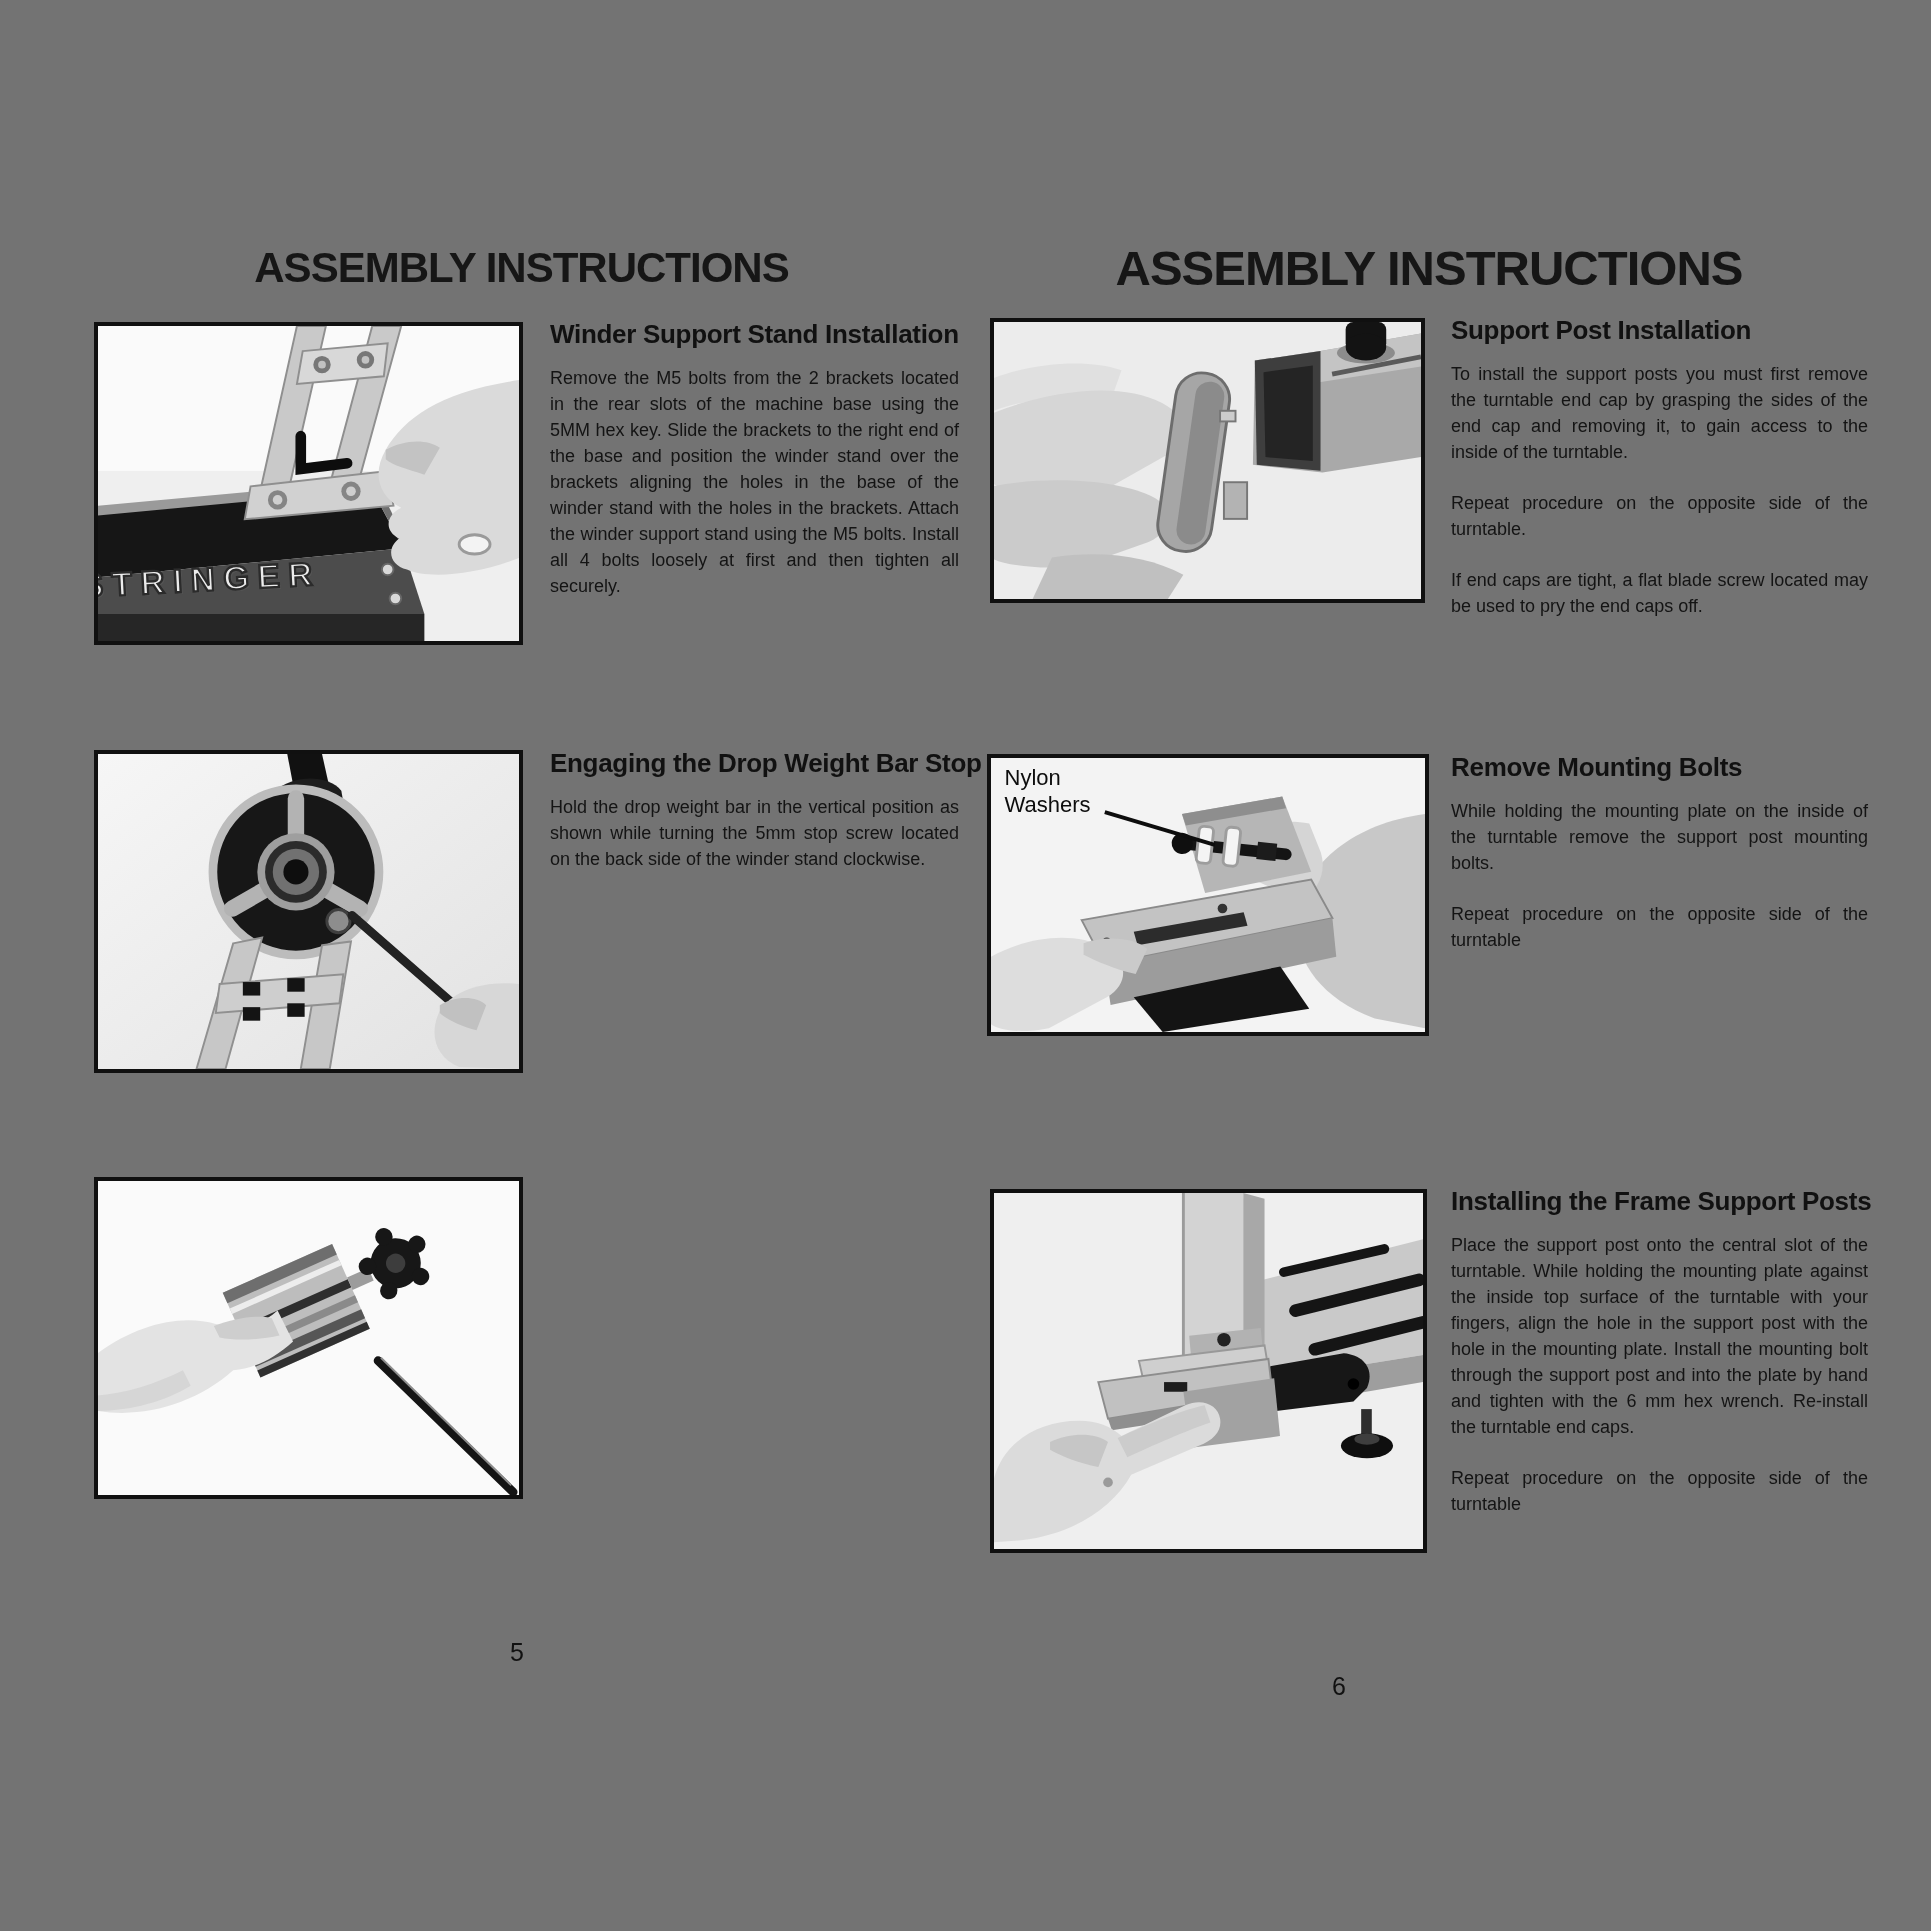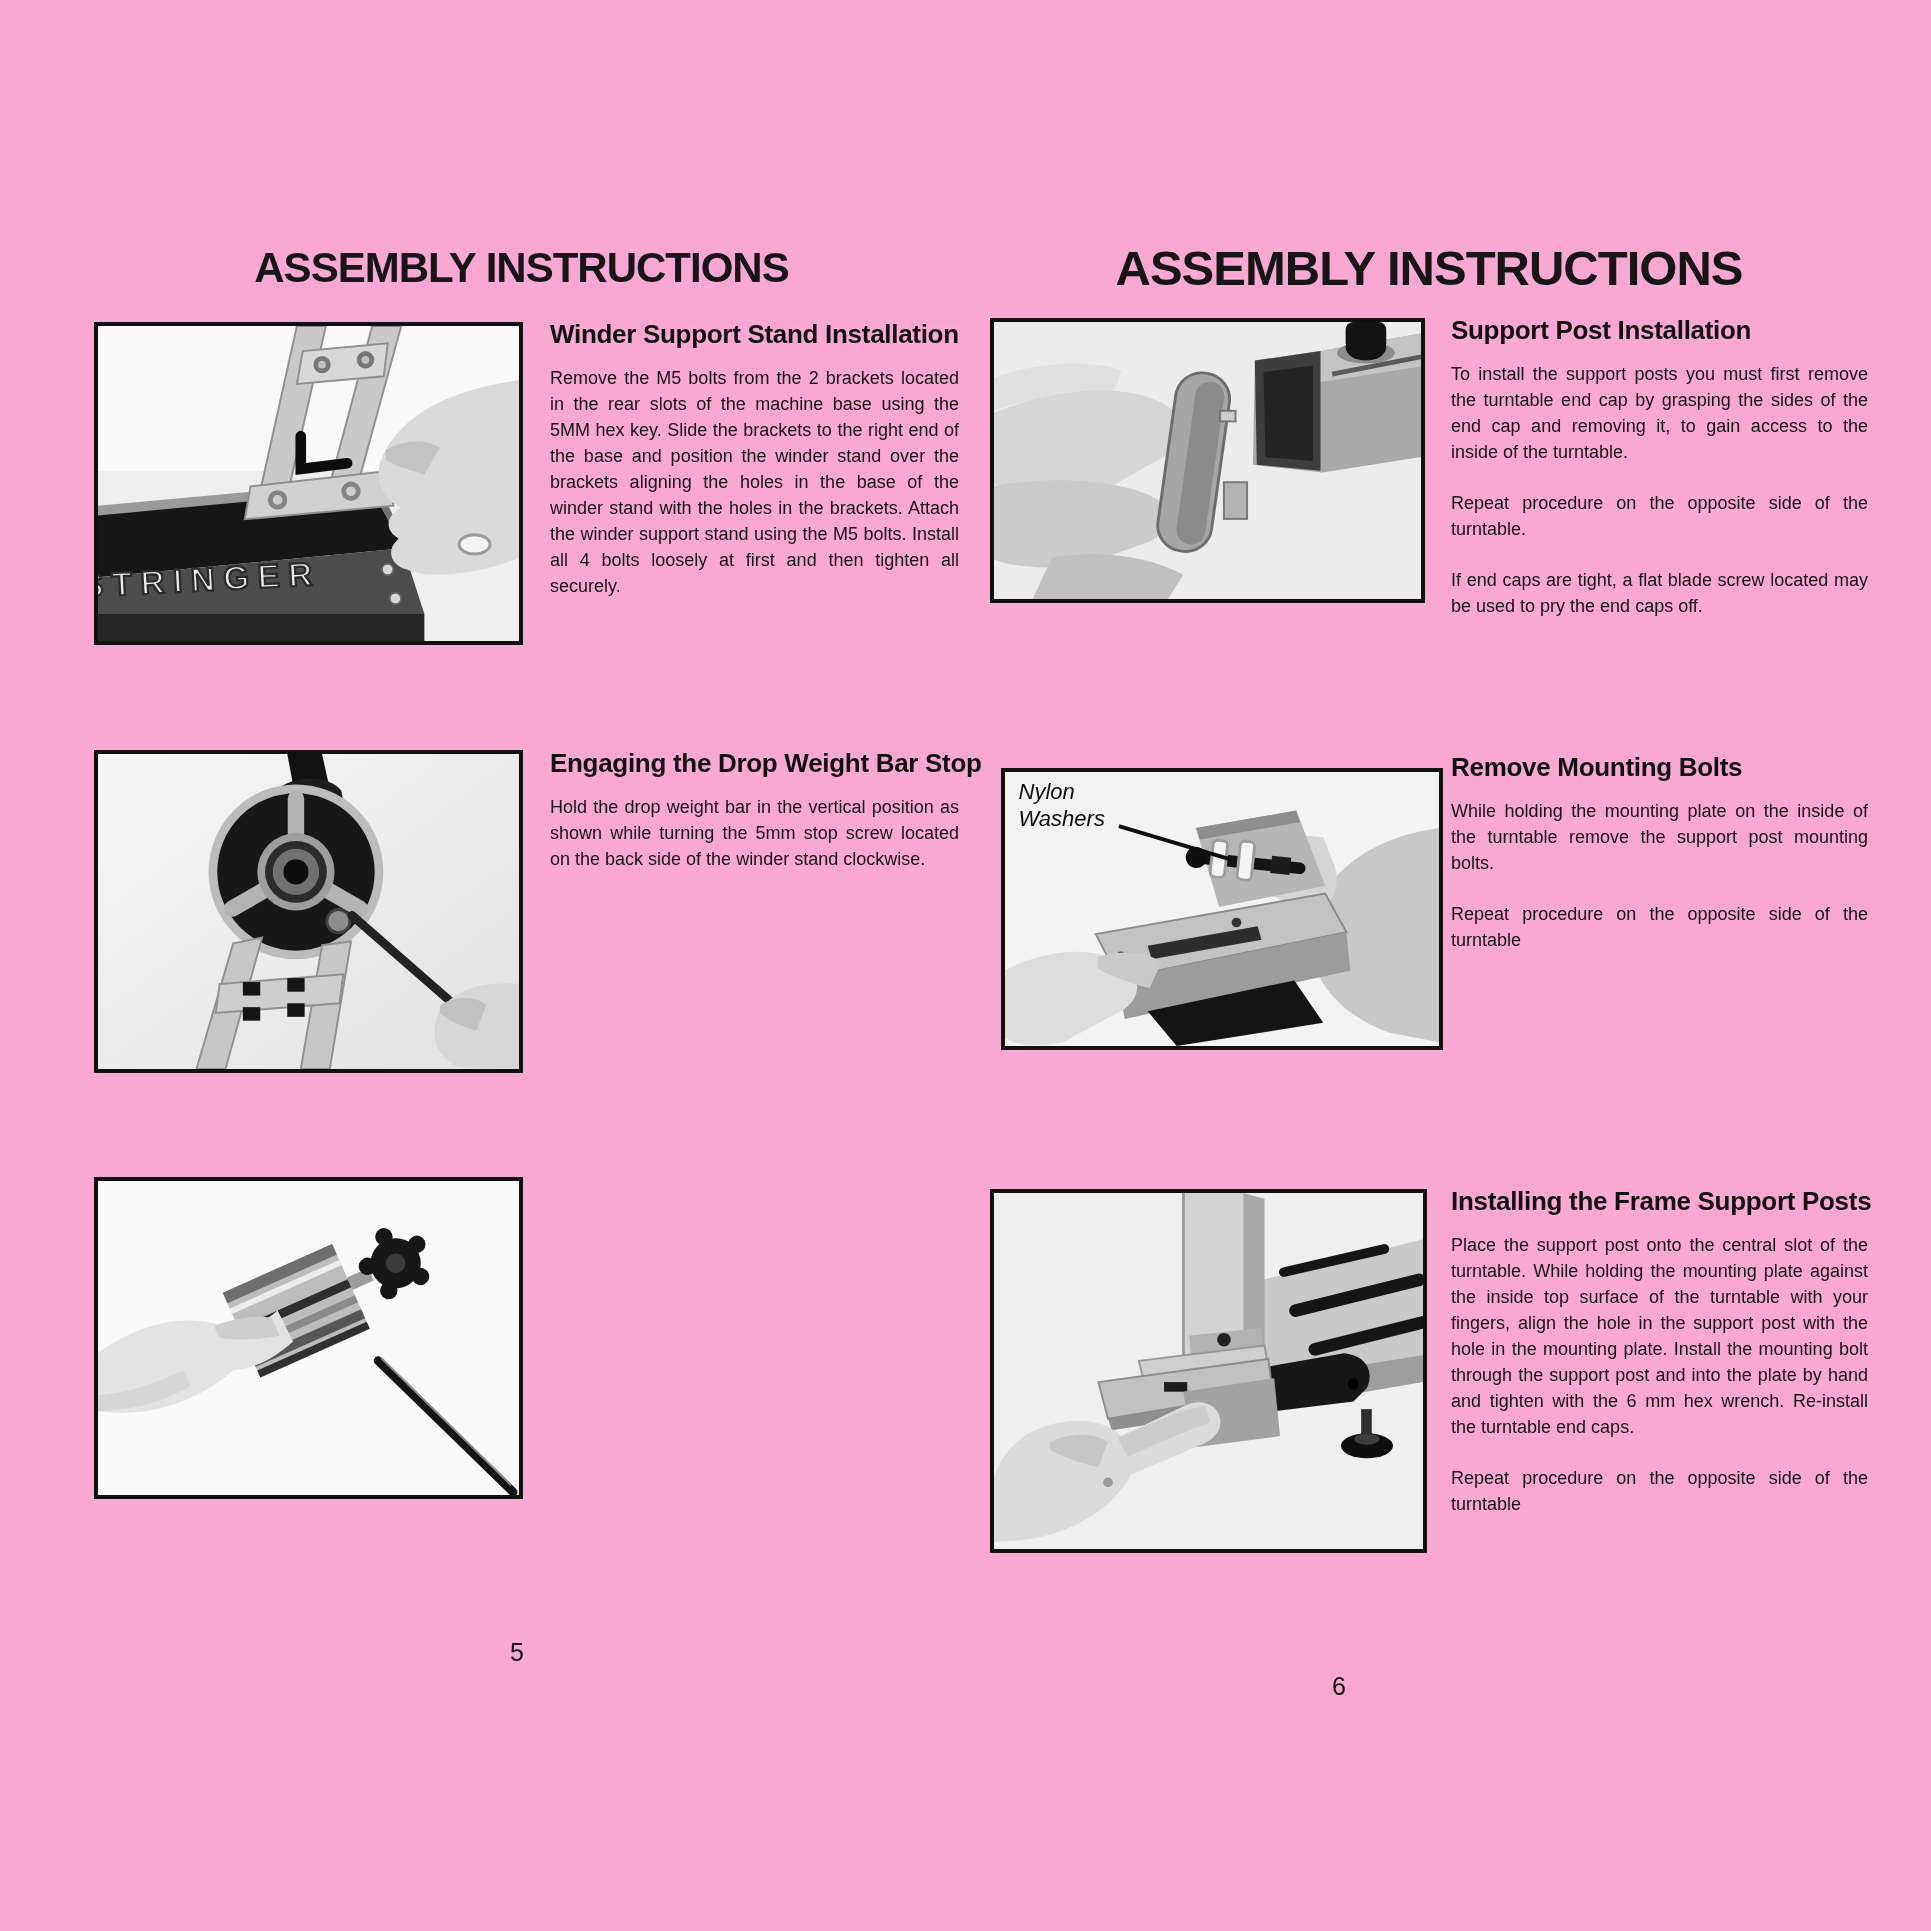--- a/index.html
+++ b/index.html
@@ -1,17 +1,17 @@
 <!DOCTYPE html>
 <html><head>
 <meta charset="utf-8">
 <style>
   html,body{margin:0;padding:0;background:#fff;}
   body{width:1931px;height:1931px;font-family:"Liberation Sans",sans-serif;color:#141414;}
-  .sheet{position:relative;width:1931px;height:1931px;background:#f9a8d4;overflow:hidden;}
+  .sheet{position:relative;width:1931px;height:1931px;background:#737373;overflow:hidden;}
   .page-title{position:absolute;font-weight:bold;text-align:center;white-space:nowrap;color:#161616;}
   .page-title.left{left:87px;top:216px;width:869px;font-size:42px;letter-spacing:-1px;}
   .page-title.right{left:1004px;top:207px;width:850px;font-size:49px;letter-spacing:-1px;}
   .photo{position:absolute;border:4.8px solid #101010;background:#f2f2f2;overflow:hidden;}
   .photo svg{display:block;width:100%;height:100%;}
   .txt{position:absolute;text-align:justify;}
   .txt h2{font-size:26px;margin:0 0 14.5px 0;color:#111;letter-spacing:-0.3px;white-space:nowrap;}
   .txt p{font-size:18px;line-height:26px;margin:0 0 25px 0;}
   .note-label{font-weight:bold;font-style:italic;}
   .pageno{position:absolute;font-size:25px;color:#111;}
@@ -178,21 +178,21 @@
     </svg>
   </figure>
 
   <div class="txt" style="left:1451px;top:315px;width:417px;">
     <h2>Support Post Installation</h2>
     <p>To install the support posts you must first remove the turntable end cap by grasping the sides of the end cap and removing it, to gain access to the inside of the turntable.</p>
     <p>Repeat  procedure on the opposite side of the turntable.</p>
     <p>If end caps are tight, a flat blade screw located may be used to pry the end caps off.</p>
   </div>
 
-  <figure class="photo" style="left:987px;top:754px;width:434px;height:274px;margin:14px;font-style:italic;">
+  <figure class="photo" style="left:987px;top:754px;width:434px;height:274px;margin:0;">
     <svg viewBox="0 0 450 284" preserveAspectRatio="none">
       <rect width="450" height="284" fill="#f3f3f3"></rect>
 
       <path d="M450,58 C376,68 328,108 318,158 C310,204 338,248 398,270 L450,280 Z" fill="#c8c8c8"></path>
       <path d="M330,68 C300,62 272,70 258,88 C250,100 254,116 268,124 L320,148 C340,138 348,118 342,98 Z" fill="#d5d5d5"></path>
 
       <polygon points="198,58 302,40 332,118 222,140" fill="#b6b6b6"></polygon>
       <polygon points="198,58 302,40 306,52 202,70" fill="#8e8e8e"></polygon>
 
       <polygon points="94,168 332,126 354,166 118,214" fill="#c3c3c3" stroke="#8a8a8a" stroke-width="2"></polygon>

